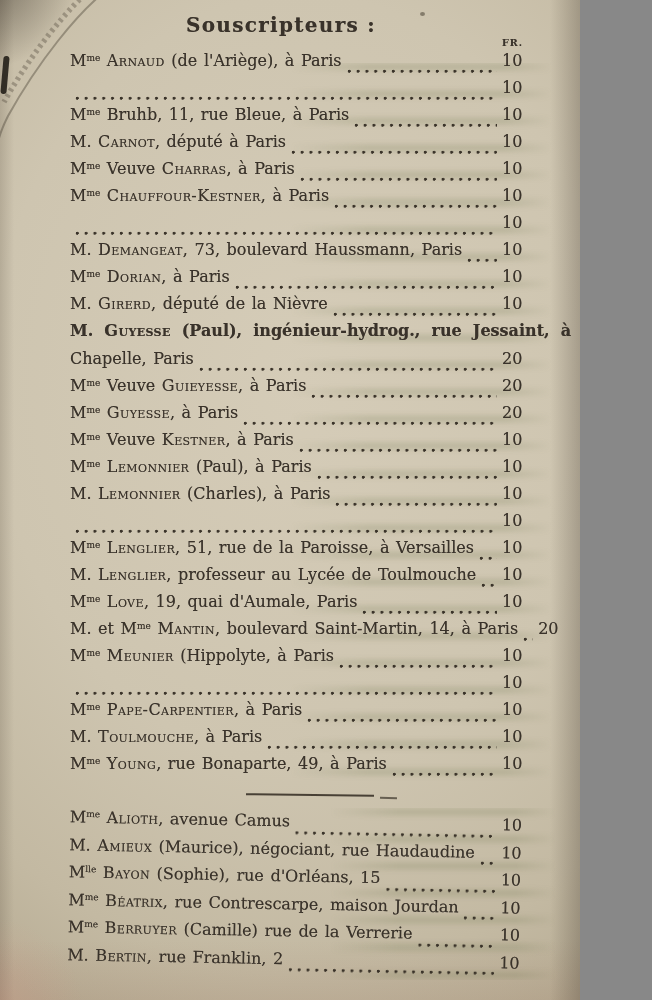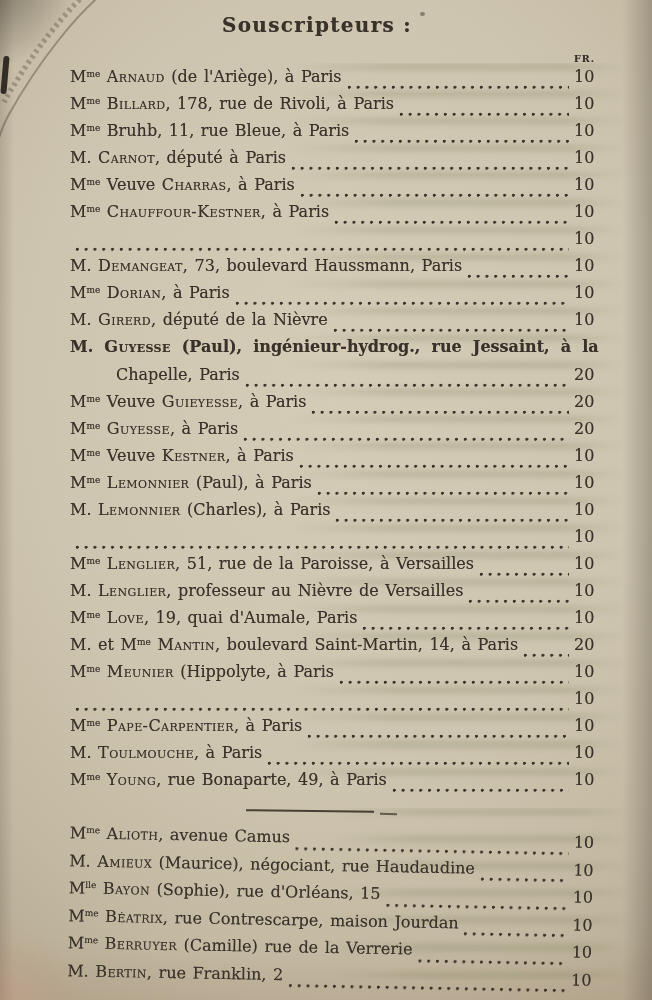--- a/index.html
+++ b/index.html
@@ -1,41 +1,41 @@
 <!DOCTYPE html>
 <html style="--ink: #39322a;"><head>
 <meta charset="utf-8">
 <style>
   html,body{margin:0;padding:0;background:#888;}
   .page{
-    width:652px;height:1000px;position:relative;overflow:hidden;
+    width:580px;height:1000px;position:relative;overflow:hidden;
     font-family:"DejaVu Serif","Liberation Serif",serif;
     color:var(--ink,#39322a);
     background:
       radial-gradient(circle 130px at -10px 1010px, rgba(214,140,125,0.26), rgba(214,140,125,0) 72%),
       radial-gradient(circle 140px at -22px -30px, rgba(28,22,16,0.55), rgba(28,22,16,0) 72%),
       linear-gradient(to right, rgba(70,58,45,0.18) 0, rgba(70,58,45,0) 14px),
       linear-gradient(to left, rgba(60,50,40,0.28) 0, rgba(60,50,40,0) 30px),
       linear-gradient(to top, rgba(140,95,75,0.12) 0, rgba(140,95,75,0) 60px),
       radial-gradient(ellipse 560px 700px at 52% 38%, #d5ccb8 0%, #cec5b0 55%, #c3b9a2 85%, #b9ae96 100%);
   }
   .content{position:absolute;inset:0;padding:13px 44px 0 70px;text-shadow:0 0 0.5px rgba(57,50,42,0.55);}
   .title{
     font-size:20px;font-weight:700;text-align:center;letter-spacing:1.3px;
     margin:0;position:relative;left:-22px;
   }
-  .fr{text-align:right;font-size:9.5px;letter-spacing:1px;font-weight:600;margin:16px 13px 3px 0;}
+  .fr{text-align:right;font-size:9.5px;letter-spacing:1px;font-weight:600;margin:0 13px 3px 0;}
   .sec{position:relative;}
   .sec2{transform:rotate(1.05deg);transform-origin:8% 0;}
   .row{display:flex;align-items:baseline;height:27.05px;font-size:16px;white-space:nowrap;word-spacing:1.5px;}
   .sec2 .row{height:27.5px;}
   .txt{flex:0 0 auto;}
   .no-leader .txt{flex:1 1 auto;font-weight:bold;}
   .spread .txt{word-spacing:5.5px;}
-  .indent .txt{margin-left:46px;}
+  .indent .txt{}
   .sc{font-variant:small-caps;letter-spacing:0.4px;}
   .sup{font-size:9px;vertical-align:5.5px;letter-spacing:0;text-align:right;}
   .leader{
     flex:1 1 auto;align-self:flex-end;height:5px;min-width:10px;margin:0 5px 4px 5px;
     background:radial-gradient(circle at 2.2px 2.2px, rgba(50,43,34,0.95) 1.25px, rgba(50,43,34,0) 1.8px) left bottom / 8.8px 5px repeat-x;
   }
   .amount{flex:0 0 34px;}
   .divider{position:relative;height:27px;}
   .divider .ln{position:absolute;left:176px;top:13px;width:128px;border-top:2px solid rgba(48,41,32,0.85);transform:rotate(0.7deg);}
   .divider .ln2{position:absolute;left:310px;top:16px;width:17px;border-top:2px solid rgba(48,41,32,0.65);transform:rotate(2deg);}
@@ -72,21 +72,20 @@
     <h1 class="title">Souscripteurs :</h1>
     <div class="fr">FR.</div>
     <div id="list">
         <div class="sec sec1">
           <div class="row">
             <span class="txt"><span class="hon">M</span><span class="sup">me</span> <span class="nm sc">Arnaud</span><span class="detail"> (de l'Ariège), à Paris</span></span>
             <span class="leader"></span>
             <span class="amount">10</span>
           </div>
           <div class="row">
-            <span class="txt"><span class="hon">M</span><span class="sup">me</span> <span class="nm sc">Billard</span><span class="detail">, 178, rue de Rivoli, à Paris</span></span>
             <span class="leader"></span>
             <span class="amount">10</span>
           </div>
           <div class="row">
             <span class="txt"><span class="hon">M</span><span class="sup">me</span> <span class="nm">Bruhb</span><span class="detail">, 11, rue Bleue, à Paris</span></span>
             <span class="leader"></span>
             <span class="amount">10</span>
           </div>
           <div class="row">
             <span class="txt"><span class="hon">M.</span> <span class="nm sc">Carnot</span><span class="detail">, député à Paris</span></span>
@@ -158,21 +157,21 @@
           <div class="row">
             <span class="leader"></span>
             <span class="amount">10</span>
           </div>
           <div class="row">
             <span class="txt"><span class="hon">M</span><span class="sup">me</span> <span class="nm sc">Lenglier</span><span class="detail">, 51, rue de la Paroisse, à Versailles</span></span>
             <span class="leader"></span>
             <span class="amount">10</span>
           </div>
           <div class="row">
-            <span class="txt"><span class="hon">M.</span> <span class="nm sc">Lenglier</span><span class="detail">, professeur au Nièvre de Versailles</span></span>
+            <span class="txt"><span class="hon">M.</span> <span class="nm sc">Lenglier</span><span class="detail">, professeur au Lycée de Toulmouche</span></span>
             <span class="leader"></span>
             <span class="amount">10</span>
           </div>
           <div class="row">
             <span class="txt"><span class="hon">M</span><span class="sup">me</span> <span class="nm sc">Love</span><span class="detail">, 19, quai d'Aumale, Paris</span></span>
             <span class="leader"></span>
             <span class="amount">10</span>
           </div>
           <div class="row">
             <span class="txt"><span class="hon">M. et M</span><span class="sup">me</span> <span class="nm sc">Mantin</span><span class="detail">, boulevard Saint-Martin, 14, à Paris</span></span>

